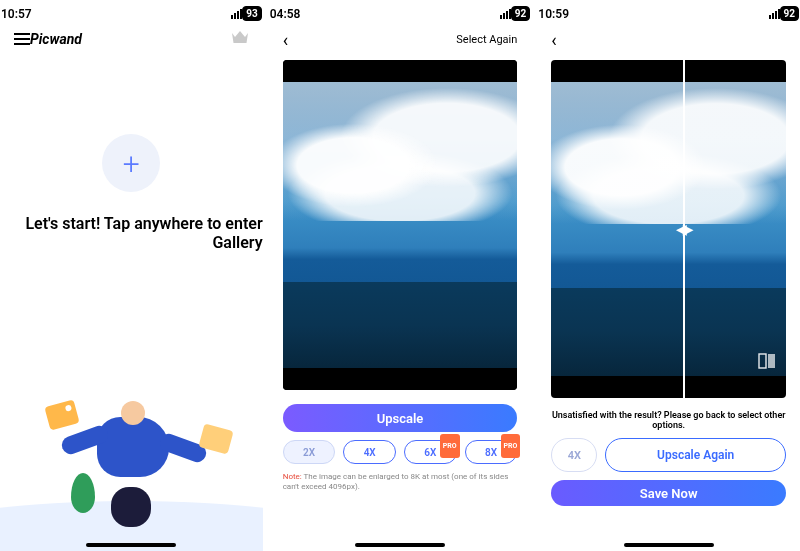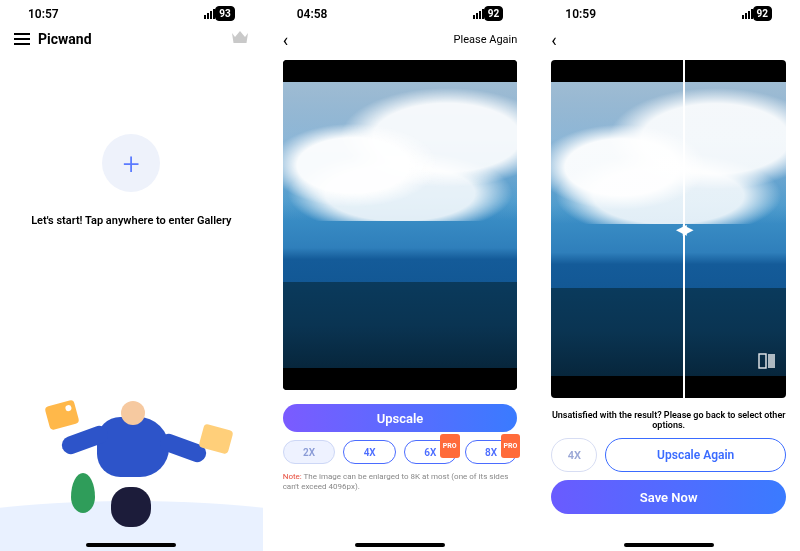--- a/index.html
+++ b/index.html
@@ -19,21 +19,21 @@
     display: flex;
     flex-direction: column;
     position: relative;
     height: 551px;
   }
   
   .status-bar {
     display: flex;
     justify-content: space-between;
     align-items: center;
-    padding: 6px 28px 2px;
+    padding: 6px 1px 2px;
     font-size: 12px;
     font-weight: 600;
   }
   .status-right { display: flex; align-items: center; }
   .bars, .wifi { display: inline-flex; align-items: flex-end; gap: 1px; }
   .bars span { width: 2px; background:#000; display:inline-block;}
   .bars span:nth-child(1){height:4px}
   .bars span:nth-child(2){height:6px}
   .bars span:nth-child(3){height:8px}
   .bars span:nth-child(4){height:10px}
@@ -43,37 +43,37 @@
     padding:1px 3px; font-size:10px; font-weight:700;
     background:#000; color:#fff;
   }
   
   .hdr1 {
     display:flex; align-items:center; justify-content:space-between;
     padding: 6px 14px;
   }
   .hamburger { display:flex; flex-direction:column; gap:3px; }
   .hamburger span { width:16px; height:2px; background:#000; }
-  .app-title { font-weight:700; font-size:14px; margin-left:8px; }
+  .app-title { font-weight:700; font-size:14px; margin-left:0;font-style:italic; }
   .hdr1-left { display:flex; align-items:center; }
   .crown { color:#bbb; font-size:16px; }
   
   .s1-body {
     flex:1;
     display:flex; flex-direction:column; align-items:center;
     padding-top: 80px;
     position:relative;
   }
   .plus-circle {
     width:58px; height:58px; border-radius:50%;
     background:#eef2fb;
     display:flex; align-items:center; justify-content:center;
     color:#5b7bff; font-size:30px; font-weight:300;
   }
-  .s1-caption { margin-top:22px; font-size:11px; font-weight:600; text-align:center; }
+  .s1-caption { margin-top:22px; font-size:16px; font-weight:600; text-align:right; }
   .s1-illus {
     position:absolute; bottom:0; left:0; right:0; height:170px;
     overflow:hidden;
   }
   .wave {
     position:absolute; bottom:0; left:0; right:0; height:90px;
     background: radial-gradient(ellipse 180% 100% at 50% 100%, #e9f1ff 0 55%, transparent 56%);
   }
   .man {
     position:absolute; bottom:20px; left:50%; transform:translateX(-50%);
@@ -187,21 +187,21 @@
     font-size:11px; font-weight:600;
   }
   .upscale-again {
     flex:1; height:34px; border-radius:999px;
     border:1.5px solid #3a6bff; color:#3a6bff;
     display:flex; align-items:center; justify-content:center;
     font-size:12px; font-weight:600;
   }
   .save-now {
     margin: 0 14px;
-    height:34px; border-radius:999px;
+    height:26px; border-radius:999px;
     background: linear-gradient(90deg,#6a5bff,#3a7bff);
     color:#fff; font-weight:600; font-size:13px;
     display:flex; align-items:center; justify-content:center;
   }
   .home-indicator {
     position:absolute; bottom:4px; left:50%;
     transform:translateX(-50%);
     width:90px; height:4px; border-radius:2px;
     background:#000;
   }
@@ -274,21 +274,21 @@
         </span>
       <span><svg viewBox="0 0 16 12">
             <path d="M8 10.5a1.2 1.2 0 100-2.4 1.2 1.2 0 000 2.4zM3 5.5a8 8 0 0110 0l-1.3 1.3a6 6 0 00-7.4 0L3 5.5zM.5 3A12 12 0 0115.5 3l-1.3 1.3a10 10 0 00-12.4 0L.5 3z" fill="#000"></path>
           </svg></span>
       <span class="batt">92</span>
     </span>
   </div>
   <div class="hdr">
     <span class="back-chev">‹</span>
     <span></span>
-    <span class="hdr-link">Please Again</span>
+    <span class="hdr-link">Select Again</span>
   </div>
   <div class="preview s2">
     <div class="sky"></div>
     <div class="clouds"></div>
     <div class="ocean"></div>
     <div class="letterbox-top"></div>
     <div class="letterbox-bot"></div>
   </div>
   <div class="btn-primary">Upscale</div>
   <div class="scale-row">

